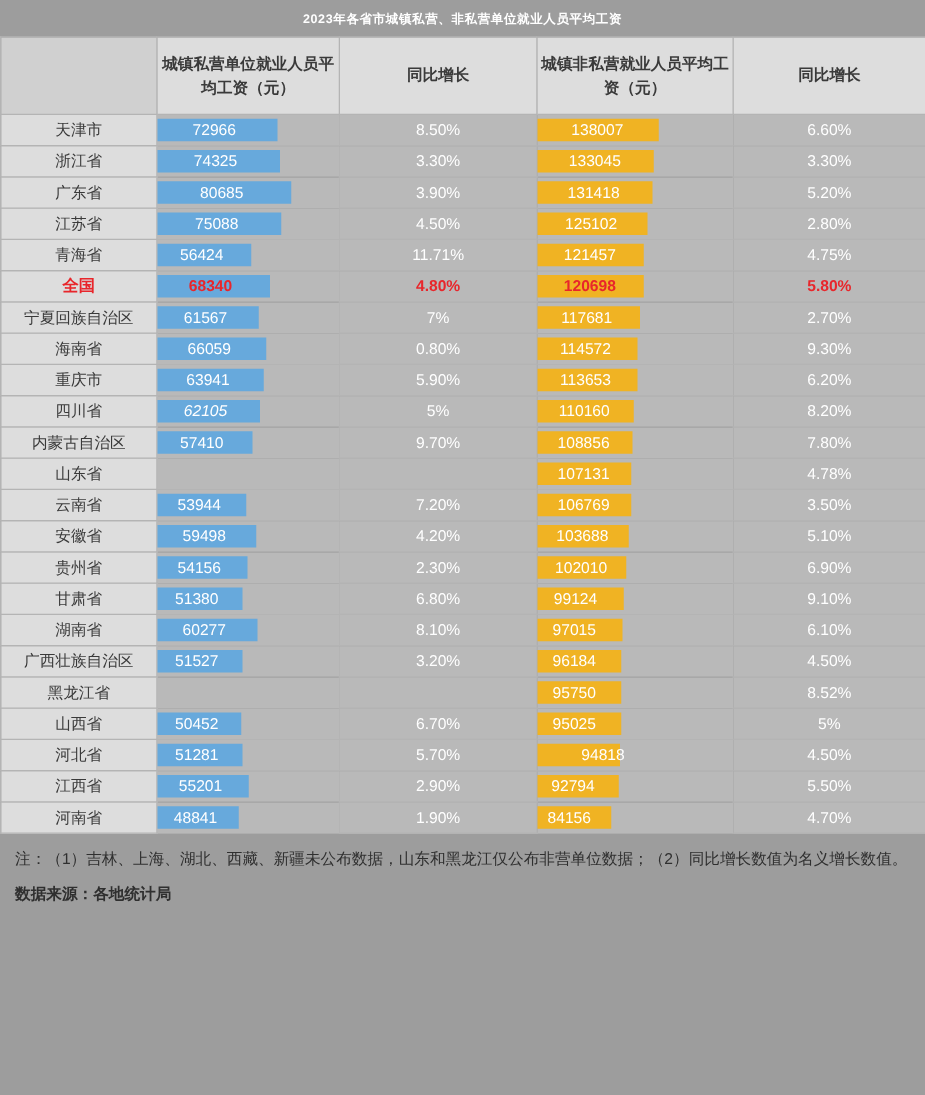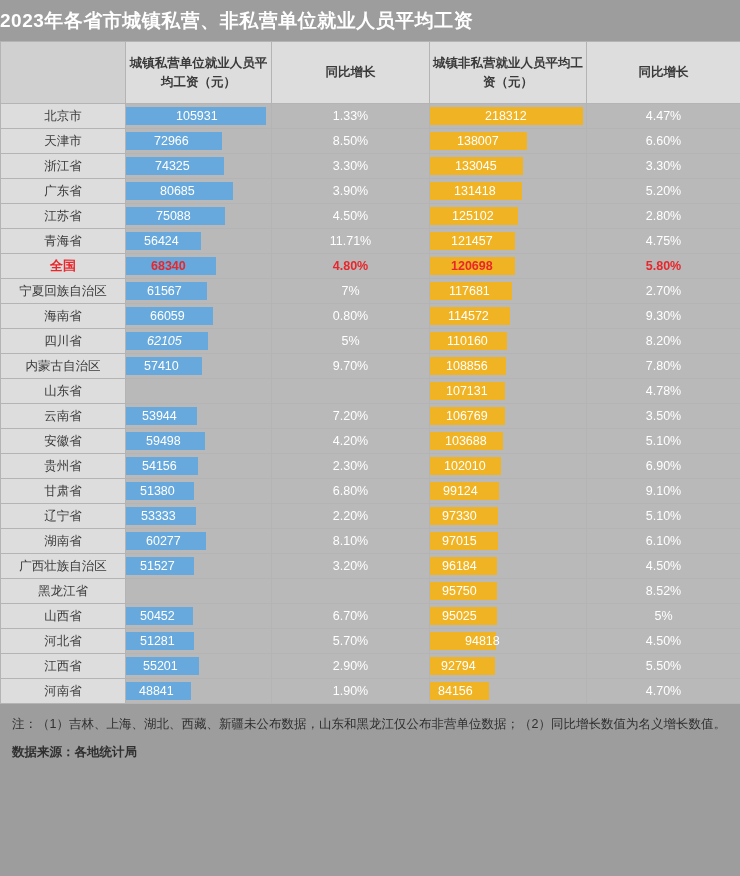--- a/index.html
+++ b/index.html
@@ -9,22 +9,23 @@
     background: #9b9b9b;
     font-family: "Liberation Sans", "DejaVu Sans", sans-serif;
   }
   #page {
     width: 740px; height: 876px;
     background: #9d9d9d;
     position: relative;
     overflow: hidden;
   }
   .title {
+    text-align: center;
     color: #ffffff;
-    font-size: 19px;
+    font-size: 10px;
     font-weight: bold;
     padding: 8px 0 7px 0;
     letter-spacing: 0.5px;
   }
   table.grid {
     width: 740px;
     border-collapse: collapse;
     table-layout: fixed;
   }
   table.grid td, table.grid th {
@@ -127,33 +128,20 @@
       <tr>
         <th class="corner"></th>
         <th>城镇私营单位就业人员平均工资（元）</th>
         <th>同比增长</th>
         <th>城镇非私营就业人员平均工资（元）</th>
         <th>同比增长</th>
       </tr>
     </thead>
     <tbody id="tbody">
         <tr>
-          <td class="region">北京市</td>
-          <td class="barcell">
-            <div class="bar blue" style="width: 140px;"></div>
-            <div class="barlabel" style="left: 50px;">105931</div>
-          </td>
-          <td class="growth">1.33%</td>
-          <td class="barcell">
-            <div class="bar gold" style="width: 153px;"></div>
-            <div class="barlabel" style="left: 55px;">218312</div>
-          </td>
-          <td class="growth">4.47%</td>
-        </tr>
-        <tr>
           <td class="region">天津市</td>
           <td class="barcell">
             <div class="bar blue" style="width: 96px;"></div>
             <div class="barlabel" style="left: 28px;">72966</div>
           </td>
           <td class="growth">8.50%</td>
           <td class="barcell">
             <div class="bar gold" style="width: 97px;"></div>
             <div class="barlabel" style="left: 27px;">138007</div>
           </td>
@@ -242,20 +230,33 @@
           <td class="barcell">
             <div class="bar blue" style="width: 87px;"></div>
             <div class="barlabel" style="left: 24px;">66059</div>
           </td>
           <td class="growth">0.80%</td>
           <td class="barcell">
             <div class="bar gold" style="width: 80px;"></div>
             <div class="barlabel" style="left: 18px;">114572</div>
           </td>
           <td class="growth">9.30%</td>
+        </tr>
+        <tr>
+          <td class="region">重庆市</td>
+          <td class="barcell">
+            <div class="bar blue" style="width: 85px;"></div>
+            <div class="barlabel" style="left: 23px;">63941</div>
+          </td>
+          <td class="growth">5.90%</td>
+          <td class="barcell">
+            <div class="bar gold" style="width: 80px;"></div>
+            <div class="barlabel" style="left: 18px;">113653</div>
+          </td>
+          <td class="growth">6.20%</td>
         </tr>
         <tr>
           <td class="region">四川省</td>
           <td class="barcell">
             <div class="bar blue" style="width: 82px;"></div>
             <div class="barlabel" style="left: 21px; font-style: italic;">62105</div>
           </td>
           <td class="growth">5%</td>
           <td class="barcell">
             <div class="bar gold" style="width: 77px;"></div>
@@ -332,33 +333,20 @@
             <div class="barlabel" style="left: 14px;">51380</div>
           </td>
           <td class="growth">6.80%</td>
           <td class="barcell">
             <div class="bar gold" style="width: 69px;"></div>
             <div class="barlabel" style="left: 13px;">99124</div>
           </td>
           <td class="growth">9.10%</td>
         </tr>
         <tr>
-          <td class="region">辽宁省</td>
-          <td class="barcell">
-            <div class="bar blue" style="width: 70px;"></div>
-            <div class="barlabel" style="left: 15px;">53333</div>
-          </td>
-          <td class="growth">2.20%</td>
-          <td class="barcell">
-            <div class="bar gold" style="width: 68px;"></div>
-            <div class="barlabel" style="left: 12px;">97330</div>
-          </td>
-          <td class="growth">5.10%</td>
-        </tr>
-        <tr>
           <td class="region">湖南省</td>
           <td class="barcell">
             <div class="bar blue" style="width: 80px;"></div>
             <div class="barlabel" style="left: 20px;">60277</div>
           </td>
           <td class="growth">8.10%</td>
           <td class="barcell">
             <div class="bar gold" style="width: 68px;"></div>
             <div class="barlabel" style="left: 12px;">97015</div>
           </td>

